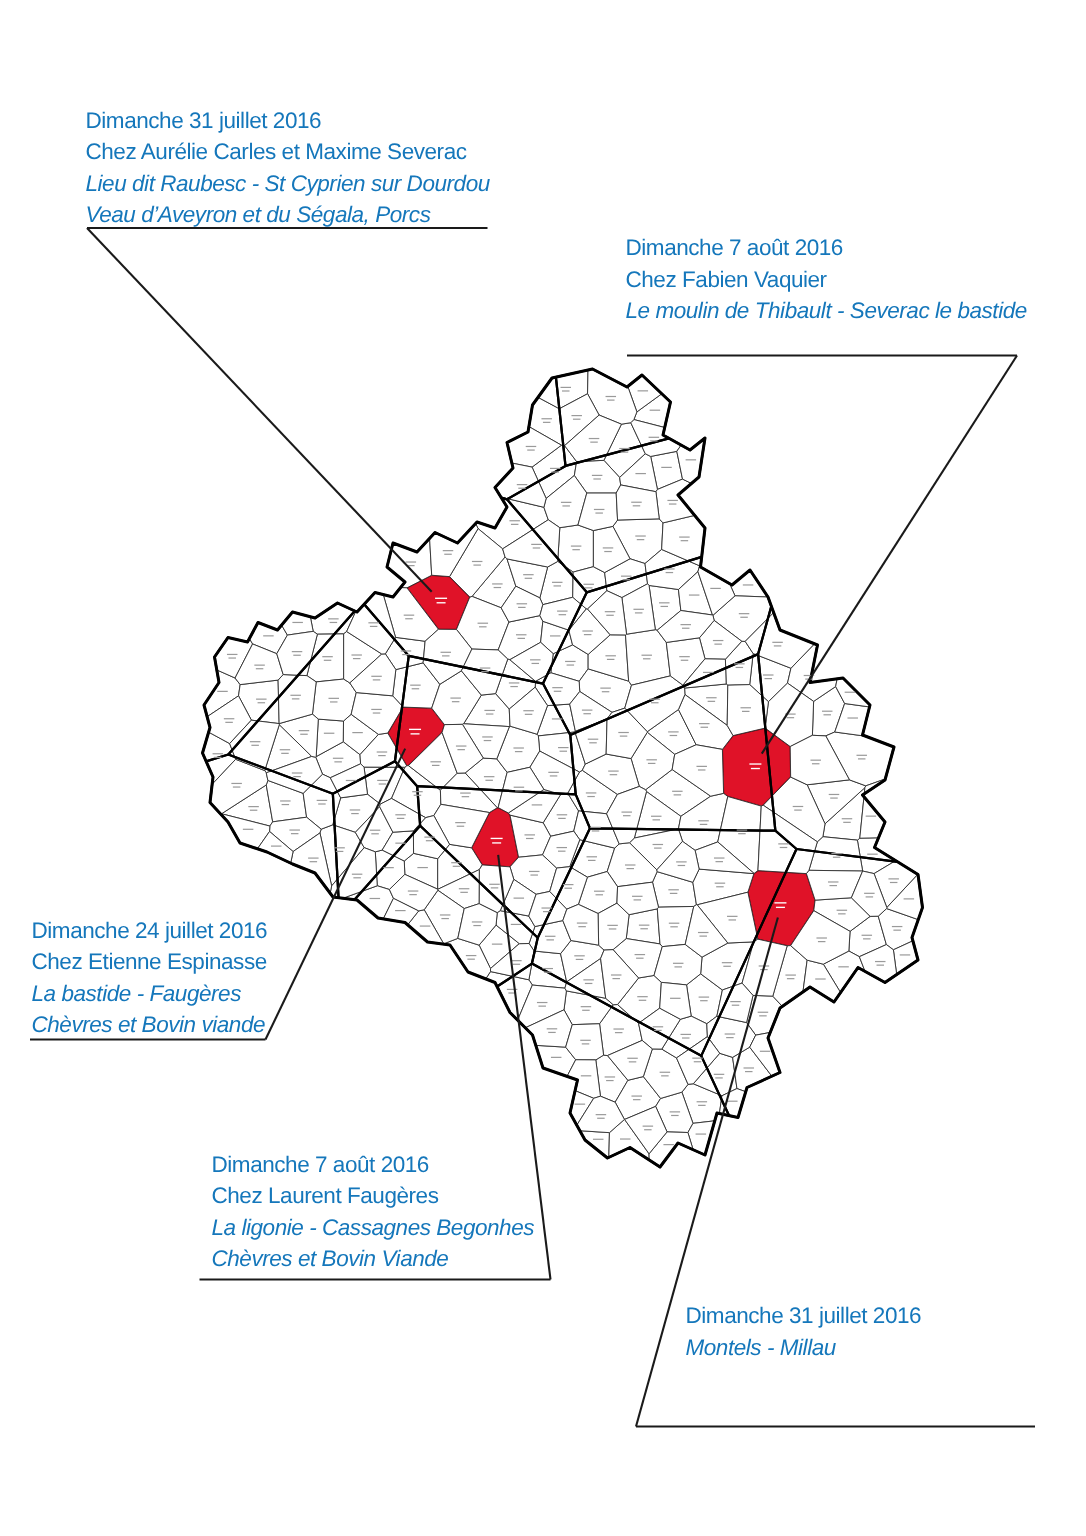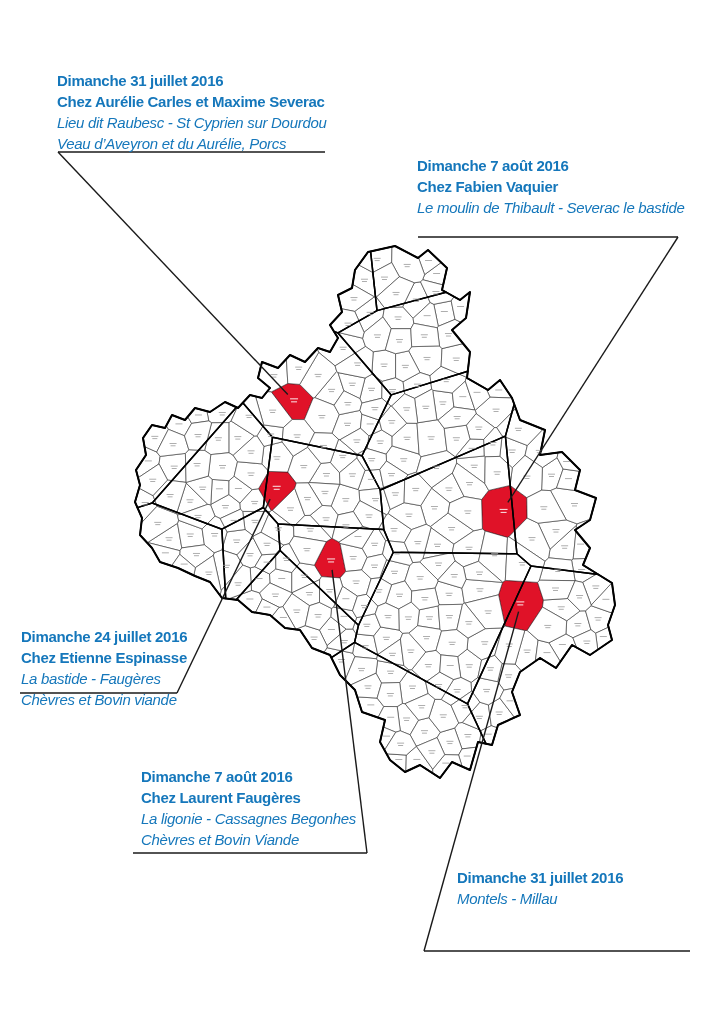--- a/index.html
+++ b/index.html
@@ -1,21 +1,21 @@
 <!DOCTYPE html>
 <html><head>
 <meta charset="utf-8">
 <style>
   html,body{margin:0;padding:0;background:#ffffff;}
   body{width:724px;height:1024px;position:relative;overflow:hidden;
        font-family:"Liberation Sans", sans-serif;}
   #map-svg{position:absolute;left:0;top:0;}
   .event-block{position:absolute;white-space:nowrap;color:#1577bb;
        font-size:15px;line-height:21px;letter-spacing:-0.3px;}
-  .event-block .date,.event-block .host{font-weight:700;}
+  .event-block .date,.event-block .host{font-weight:400;}
   .event-block .place{font-weight:400;font-style:italic;}
   .event-block .produce{font-style:italic;}
 </style>
 </head>
 <body>
 
 <svg id="map-svg" width="724" height="1024" viewBox="0 0 724 1024">
     <g>
       <path d="M271.3,391.9L287.8,383.5L299.7,384.4L313.2,398.0L304.3,419.6L292.3,419.5Z" fill="#e01228" stroke="#8c0014" stroke-width="0.9" stroke-linejoin="round"></path>
       <path d="M485.2,531.0L482.4,528.9L481.6,499.6L488.7,490.4L510.1,485.4L526.8,497.7L527.1,518.0L508.8,536.8L507.5,537.4Z" fill="#e01228" stroke="#8c0014" stroke-width="0.9" stroke-linejoin="round"></path>
@@ -771,30 +771,30 @@
       <line x1="177" y1="693" x2="270.10411472806777" y2="499.11308066938454" stroke="#1a1a1a" stroke-width="1.4"></line>
       <line x1="367" y1="853" x2="332.10125117887105" y2="569.9323706730652" stroke="#1a1a1a" stroke-width="1.4"></line>
       <line x1="424" y1="951" x2="518.5834968954824" y2="611.6695162924962" stroke="#1a1a1a" stroke-width="1.4"></line>
     </g>
   </svg>
 
 <div class="event-block" style="left:57px;top:70px;">
   <div class="date">Dimanche 31 juillet 2016</div>
   <div class="host">Chez Aurélie Carles et Maxime Severac</div>
   <div class="place">Lieu dit Raubesc - St Cyprien sur Dourdou</div>
-  <div class="produce">Veau d’Aveyron et du Aurélie, Porcs</div>
+  <div class="produce">Veau d’Aveyron et du Ségala, Porcs</div>
 </div>
 
 <div class="event-block" style="left:417px;top:155px;">
   <div class="date">Dimanche 7 août 2016</div>
   <div class="host">Chez Fabien Vaquier</div>
   <div class="place">Le moulin de Thibault - Severac le bastide</div>
 </div>
 
-<div class="event-block" style="left:21px;top:626px;">
+<div class="event-block" style="left:21px;top:610px;">
   <div class="date">Dimanche 24 juillet 2016</div>
   <div class="host">Chez Etienne Espinasse</div>
   <div class="place">La bastide - Faugères</div>
   <div class="produce">Chèvres et Bovin viande</div>
 </div>
 
 <div class="event-block" style="left:141px;top:766px;">
   <div class="date">Dimanche 7 août 2016</div>
   <div class="host">Chez Laurent Faugères</div>
   <div class="place">La ligonie - Cassagnes Begonhes</div>

